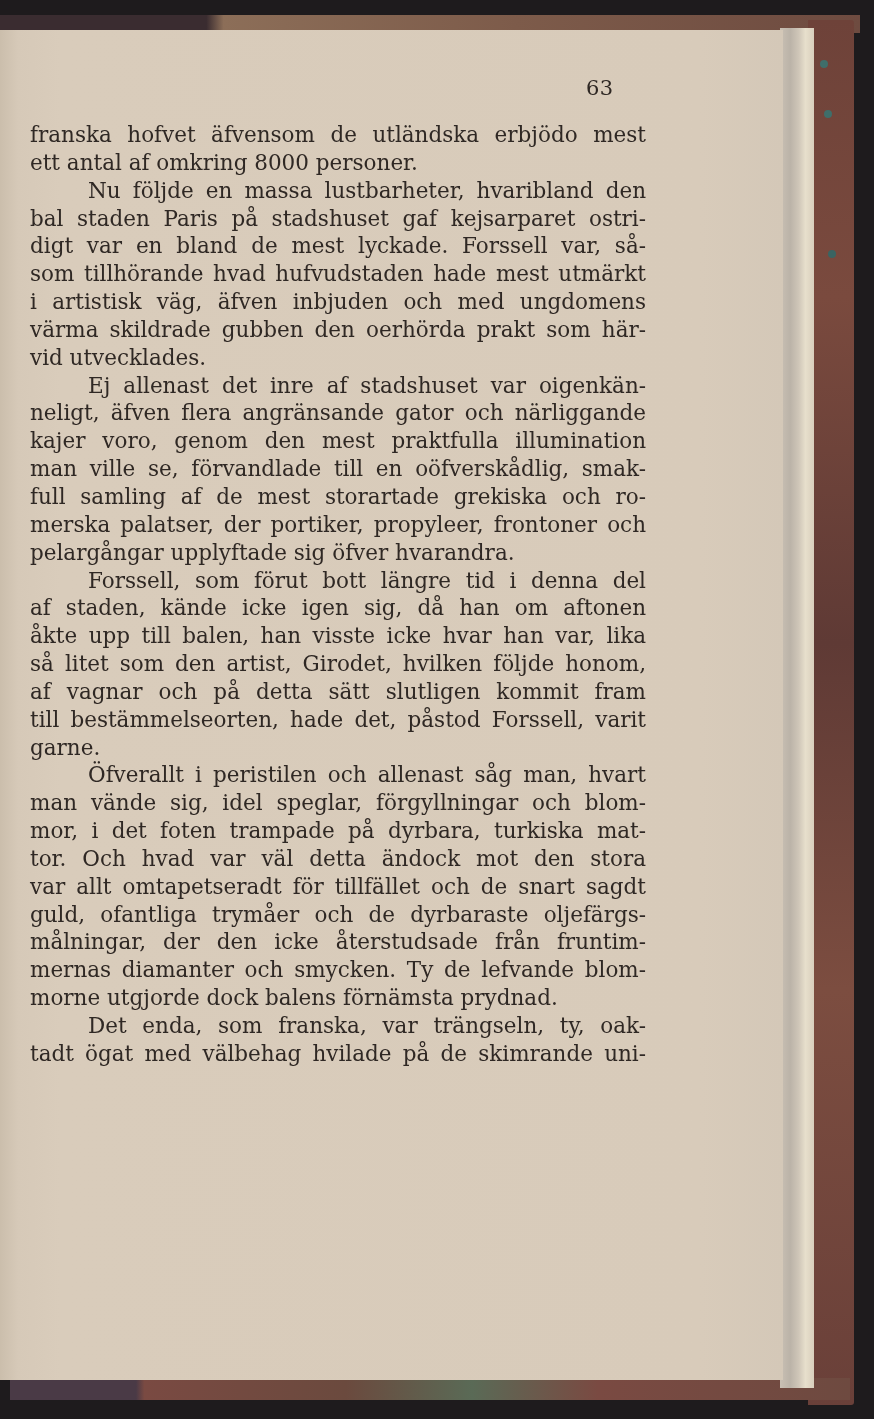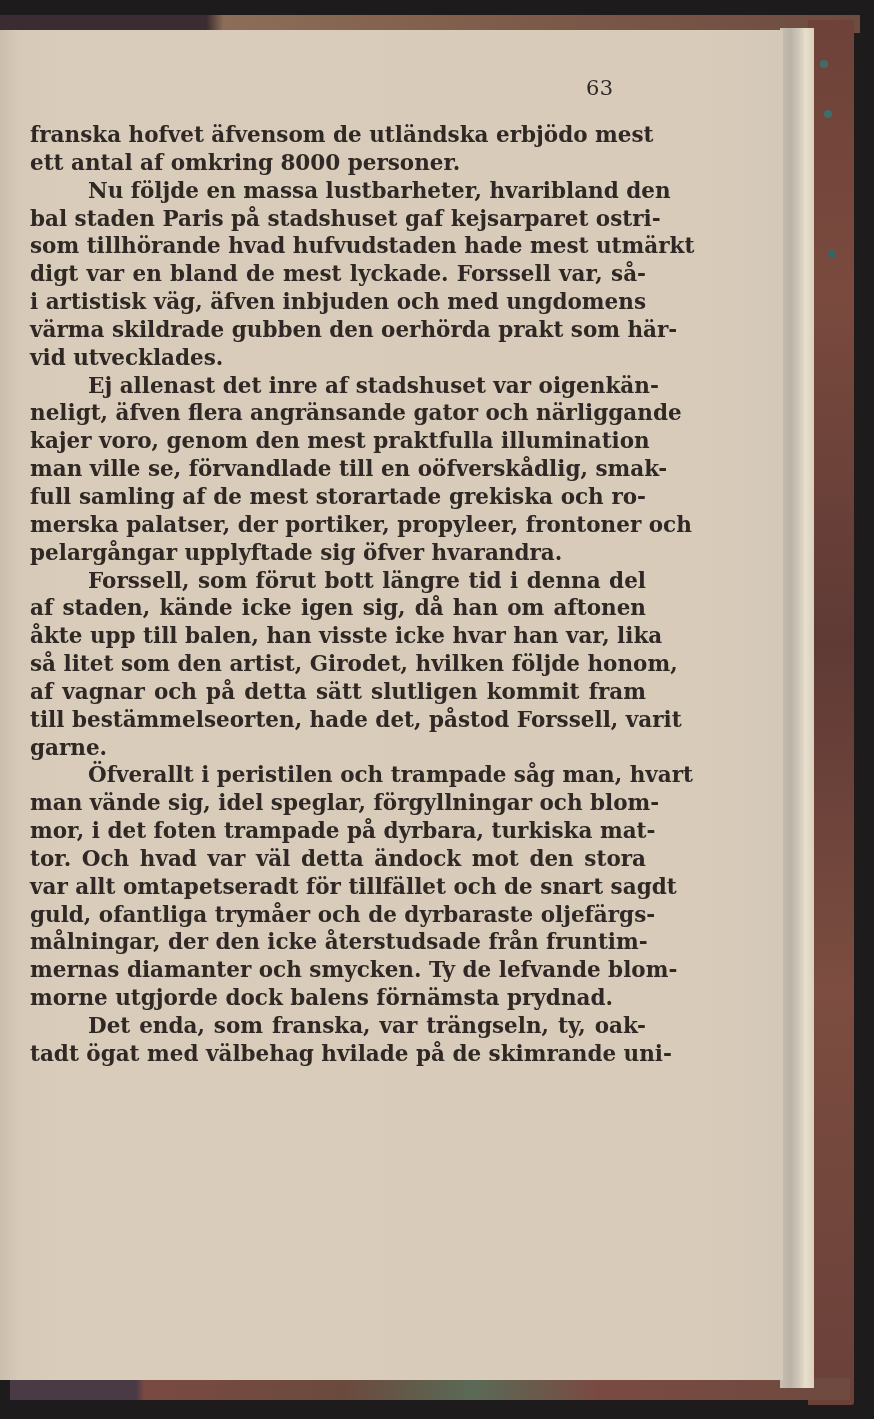--- a/index.html
+++ b/index.html
@@ -39,21 +39,20 @@
     position: absolute; left: 586px; top: 76px;
     font-size: 21px; color: #2e2723; letter-spacing: 0.5px;
   }
   .text-block {
     position: absolute; left: 30px; top: 121px; width: 616px;
     font-size: 21.5px; line-height: 27.85px; color: #2f2824;
   }
   .line {
     display: block; white-space: nowrap; text-align: justify; text-align-last: justify;
     height: 27.85px;
-    font-weight: bold;
   }
   .line.last { text-align-last: left; }
   .line.indent { padding-left: 58px; }
 </style>
 </head>
 <body>
 
 <div class="cover-top"></div>
 <div class="cover-right"></div>
 <div class="cover-bottom"></div>
@@ -64,22 +63,22 @@
 <div class="page-number">63</div>
 
 <div class="text-block" id="text-block">
     <div>
       <span class="line">franska hofvet äfvensom de utländska erbjödo mest</span>
       <span class="line last">ett antal af omkring 8000 personer.</span>
     </div>
     <div>
       <span class="line indent">Nu följde en massa lustbarheter, hvaribland den</span>
       <span class="line">bal staden Paris på stadshuset gaf kejsarparet ostri-</span>
+      <span class="line">digt var en bland de mest lyckade. Forssell var, så-</span>
       <span class="line">som tillhörande hvad hufvudstaden hade mest utmärkt</span>
-      <span class="line">digt var en bland de mest lyckade. Forssell var, så-</span>
       <span class="line">i artistisk väg, äfven inbjuden och med ungdomens</span>
       <span class="line">värma skildrade gubben den oerhörda prakt som här-</span>
       <span class="line last">vid utvecklades.</span>
     </div>
     <div>
       <span class="line indent">Ej allenast det inre af stadshuset var oigenkän-</span>
       <span class="line">neligt, äfven flera angränsande gator och närliggande</span>
       <span class="line">kajer voro, genom den mest praktfulla illumination</span>
       <span class="line">man ville se, förvandlade till en oöfverskådlig, smak-</span>
       <span class="line">full samling af de mest storartade grekiska och ro-</span>
@@ -89,21 +88,21 @@
     <div>
       <span class="line indent">Forssell, som förut bott längre tid i denna del</span>
       <span class="line">af staden, kände icke igen sig, då han om aftonen</span>
       <span class="line">åkte upp till balen, han visste icke hvar han var, lika</span>
       <span class="line">så litet som den artist, Girodet, hvilken följde honom,</span>
       <span class="line">af vagnar och på detta sätt slutligen kommit fram</span>
       <span class="line">till bestämmelseorten, hade det, påstod Forssell, varit</span>
       <span class="line last">garne.</span>
     </div>
     <div>
-      <span class="line indent">Öfverallt i peristilen och trampade såg man, hvart</span>
+      <span class="line indent">Öfverallt i peristilen och allenast såg man, hvart</span>
       <span class="line">man vände sig, idel speglar, förgyllningar och blom-</span>
       <span class="line">mor, i det foten trampade på dyrbara, turkiska mat-</span>
       <span class="line">tor. Och hvad var väl detta ändock mot den stora</span>
       <span class="line">var allt omtapetseradt för tillfället och de snart sagdt</span>
       <span class="line">guld, ofantliga trymåer och de dyrbaraste oljefärgs-</span>
       <span class="line">målningar, der den icke återstudsade från fruntim-</span>
       <span class="line">mernas diamanter och smycken. Ty de lefvande blom-</span>
       <span class="line last">morne utgjorde dock balens förnämsta prydnad.</span>
     </div>
     <div>

